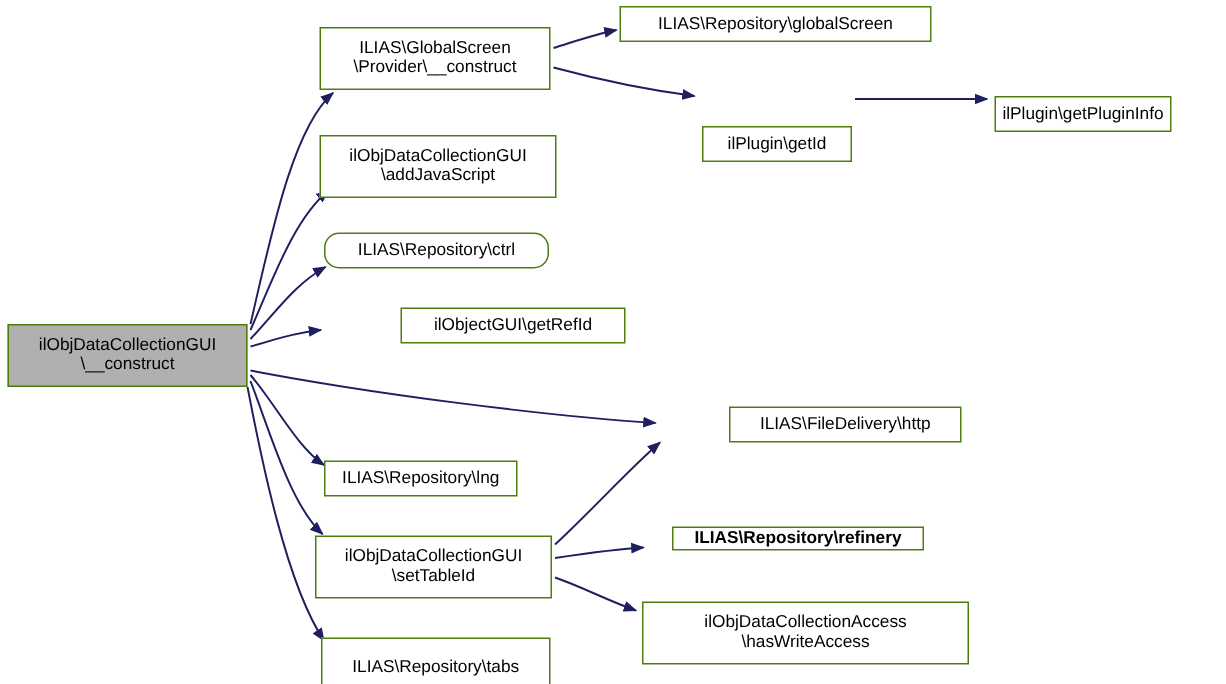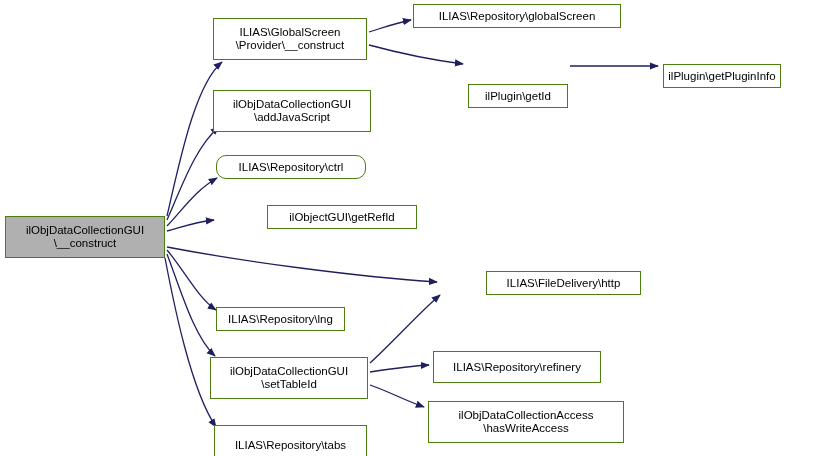--- a/index.html
+++ b/index.html
@@ -131,25 +131,25 @@
 
   <div class="node" style="left:216px;top:307px;width:129px;height:24px;">
     <span class="node-label">ILIAS\Repository\lng</span>
   </div>
 
   <div class="node" style="left:210px;top:357px;width:158px;height:42px;">
     <span class="node-label">ilObjDataCollectionGUI
 \setTableId</span>
   </div>
 
-  <div class="node" style="left:433px;top:351px;width:168px;height:32px;">
+  <div class="node" style="left:448px;top:351px;width:168px;height:16px;font-weight:bold;">
     <span class="node-label">ILIAS\Repository\refinery</span>
   </div>
 
-  <div class="node" style="left:428px;top:401px;width:196px;height:42px;">
+  <div class="node" style="left:428px;top:401px;width:218px;height:42px;">
     <span class="node-label">ilObjDataCollectionAccess
 \hasWriteAccess</span>
   </div>
 
   <div class="node" style="left:214px;top:425px;width:153px;height:40px;">
     <span class="node-label">ILIAS\Repository\tabs</span>
   </div>
 </div>
 
 </body></html>

